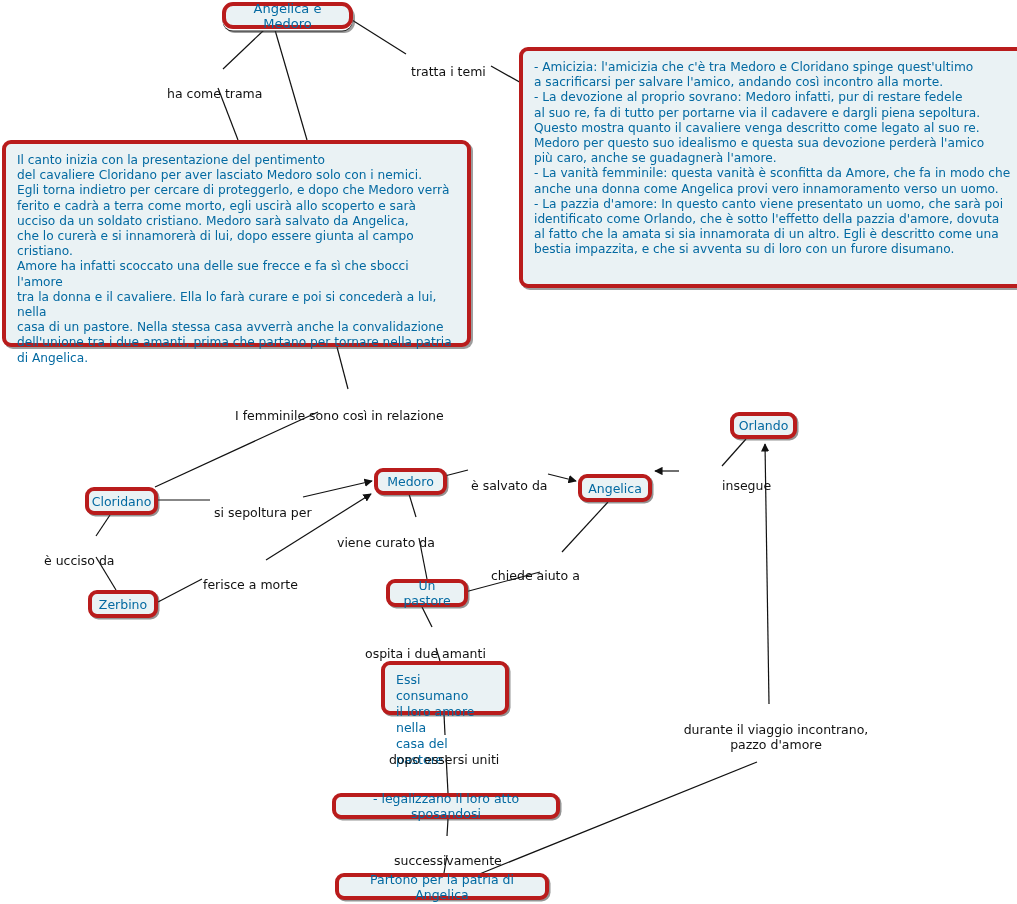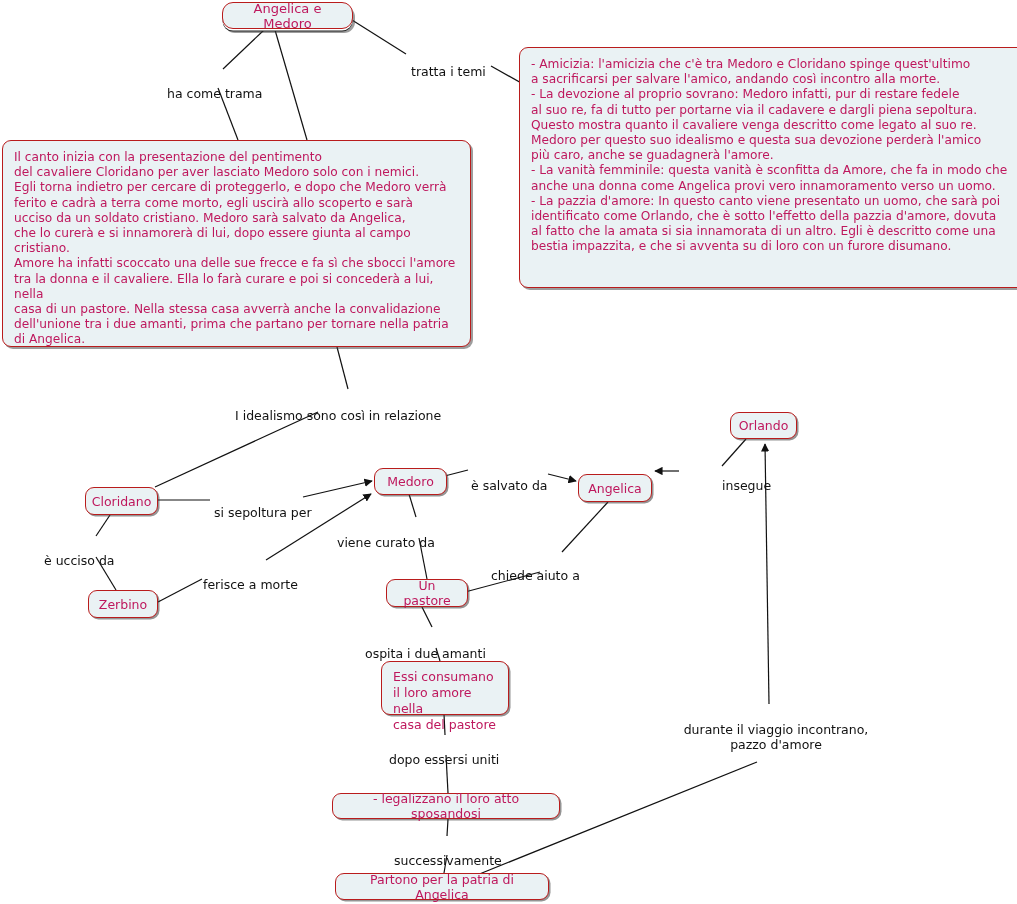--- a/index.html
+++ b/index.html
@@ -25,23 +25,23 @@
     top: 0;
     width: 1017px;
     height: 904px;
     pointer-events: none;
   }
   
   .node {
     position: absolute;
     box-sizing: border-box;
     background: #eaf2f4;
-    border: 1px solid #b91c1c;
+    border: 4px solid #b91c1c;
     border-radius: 9px;
-    color: #be185d;
+    color: #0369a1;
     font-size: 12.5px;
     line-height: 15px;
     display: flex;
     align-items: center;
     justify-content: center;
     text-align: center;
     white-space: pre-line;
     box-shadow: 1.5px 1.5px 0 rgba(60,60,60,0.55);
     padding: 0 8px;
   }
@@ -212,21 +212,21 @@
 
   <div class="linklabel" style="left:167px; top:71px;">
     <span>ha come trama</span>
   </div>
 
   <div class="linklabel" style="left:411px; top:49px;">
     <span>tratta i temi</span>
   </div>
 
   <div class="linklabel" style="left:235px; top:393px;">
-    <span>I idealismo sono così in relazione</span>
+    <span>I femminile sono così in relazione</span>
   </div>
 
   <div class="linklabel" style="left:214px; top:490px;">
     <span>si sepoltura per</span>
   </div>
 
   <div class="linklabel" style="left:44px; top:538px;">
     <span>è ucciso da</span>
   </div>
 

